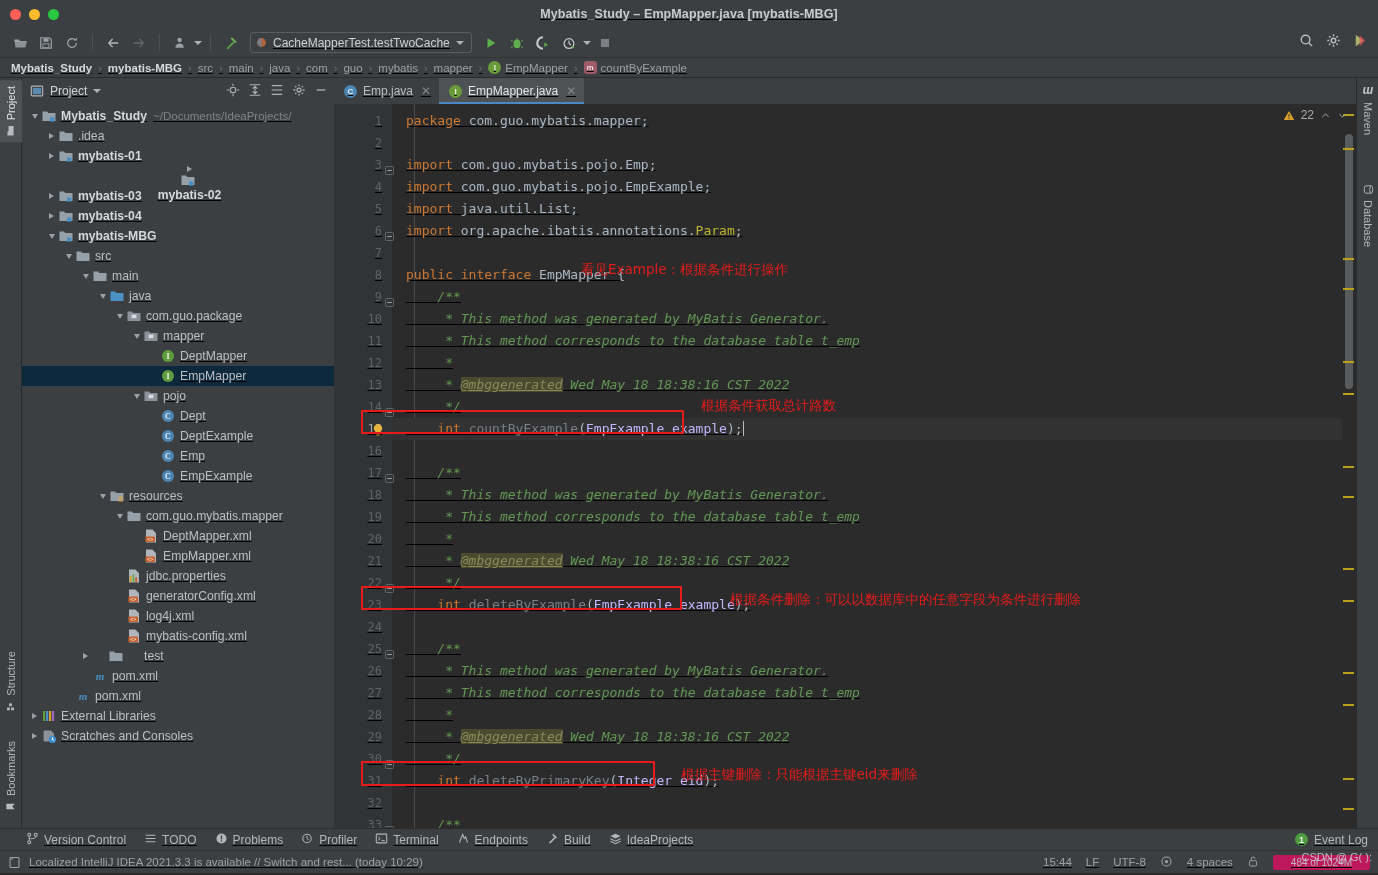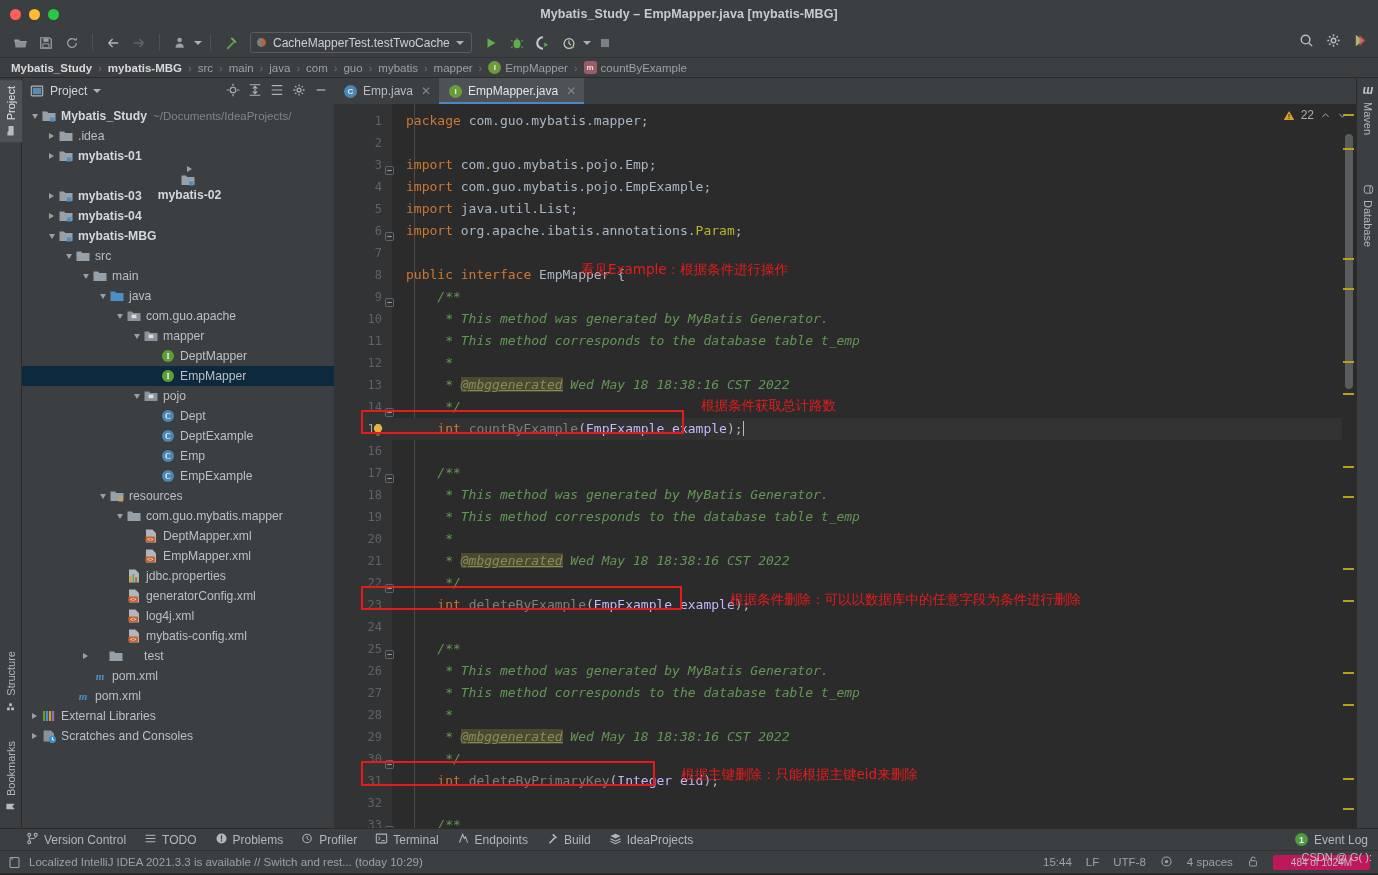--- a/index.html
+++ b/index.html
@@ -2,21 +2,21 @@
 <html><head>
 <meta charset="utf-8">
 <style>
   * { box-sizing: border-box; margin: 0; padding: 0; }
   html, body {
     width: 1378px; height: 875px;
     background: #3c3f41;
     font-family: "Liberation Sans", sans-serif;
     overflow: hidden;
   }
-  #app { position: relative; width: 1378px; height: 875px; background: #2b2b2b; }
+  #app { position: relative; width: 1378px; height: 875px; background: #2b2b2b; text-decoration: underline; }
 
   
   .titlebar {
     height: 28px; background: #3c3f41; position: relative;
     display: flex; align-items: center; justify-content: center;
   }
   .traffic { position: absolute; left: 10px; top: 9px; display: flex; gap: 8px; }
   .dot { width: 11px; height: 11px; border-radius: 50%; }
   .dot.red { background: #ff5f57; }
   .dot.yellow { background: #febc2e; }
@@ -538,21 +538,21 @@
             <span class="tlabel">java</span>
           </div>
           <div class="trow" style="padding-left: 91px;">
             <span class="tw">
               <span class="arrow open"></span>
             </span>
             <span class="ticon"><svg width="16" height="16" viewBox="0 0 16 16">
                 <path d="M1.5 3.5h4.6l1.1 1.4h7.3v8.2H1.5z" fill="#8b9299"></path>
                 <rect x="5.6" y="6.6" width="4.8" height="3.6" fill="#d8dde1"></rect>
               </svg></span>
-            <span class="tlabel">com.guo.apache</span>
+            <span class="tlabel">com.guo.package</span>
           </div>
           <div class="trow" style="padding-left: 108px;">
             <span class="tw">
               <span class="arrow open"></span>
             </span>
             <span class="ticon"><svg width="16" height="16" viewBox="0 0 16 16">
                 <path d="M1.5 3.5h4.6l1.1 1.4h7.3v8.2H1.5z" fill="#8b9299"></path>
                 <rect x="5.6" y="6.6" width="4.8" height="3.6" fill="#d8dde1"></rect>
               </svg></span>
             <span class="tlabel">mapper</span>

